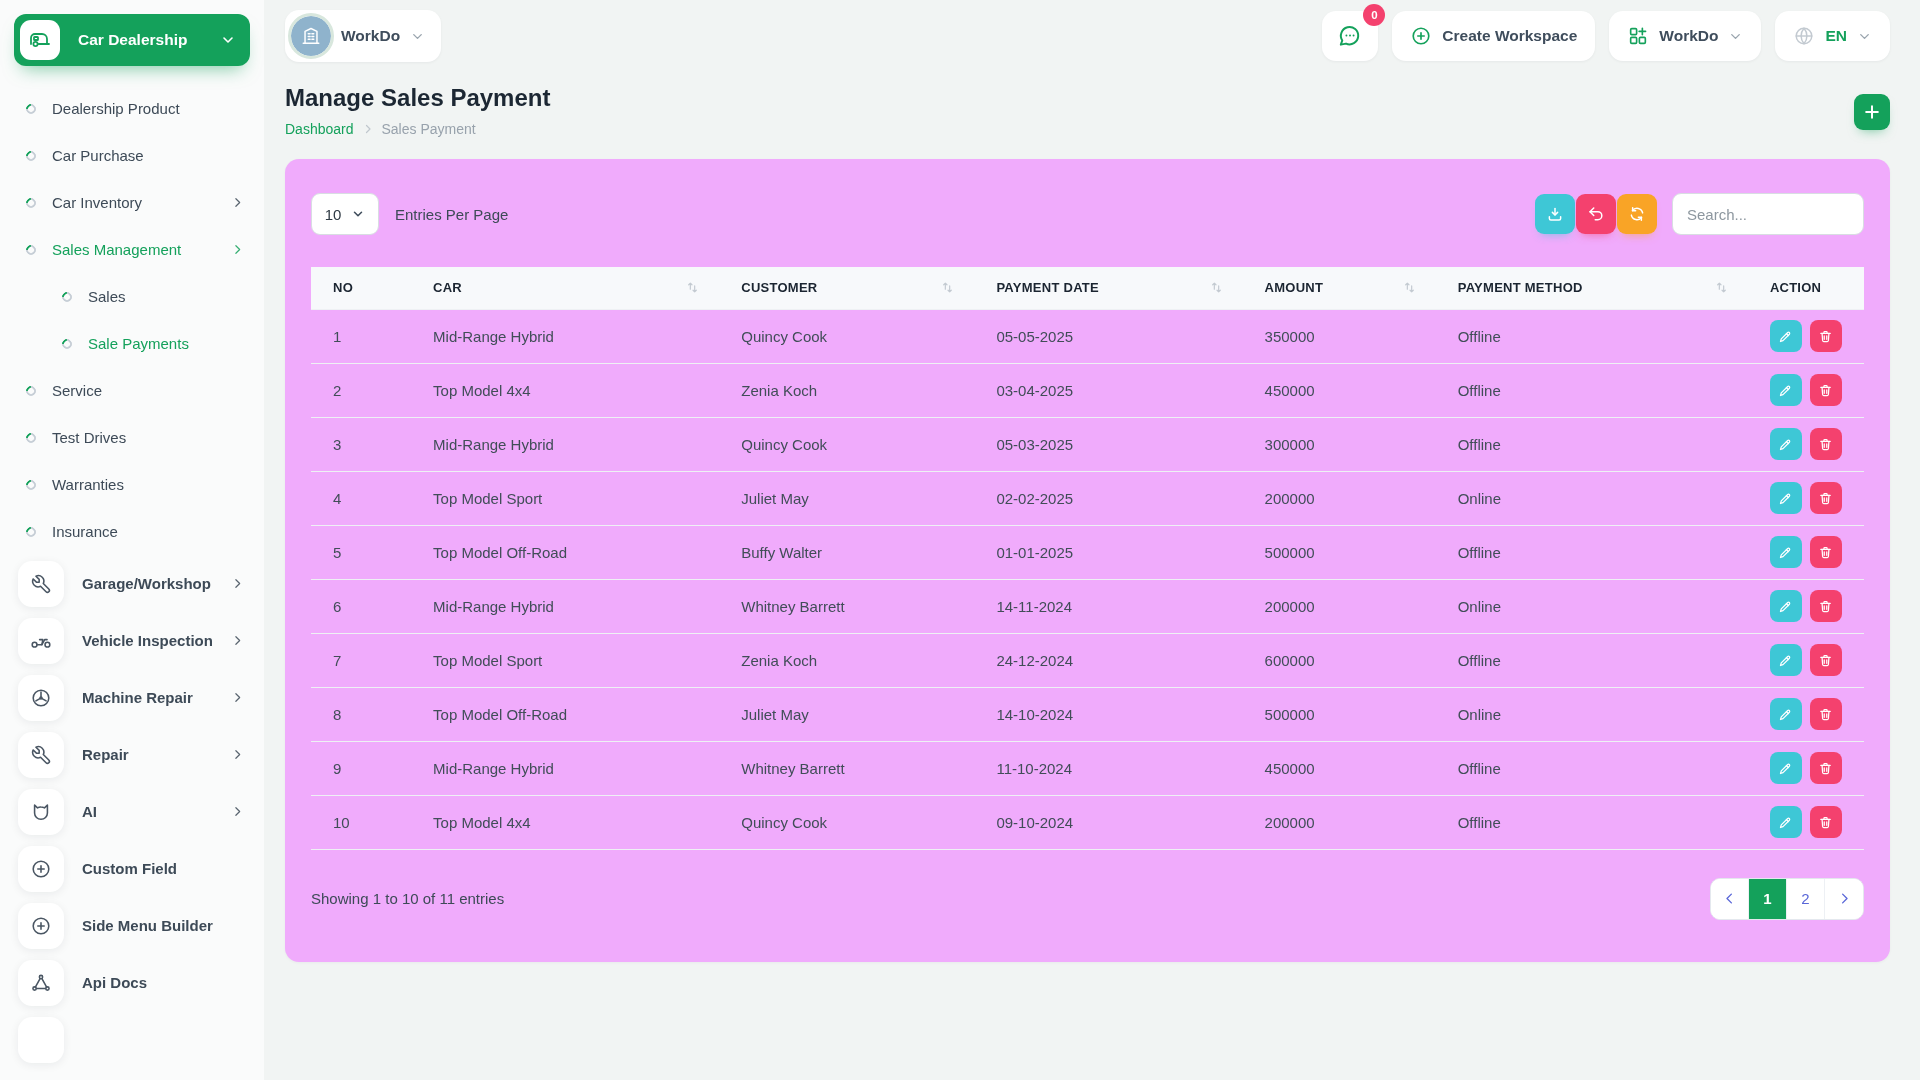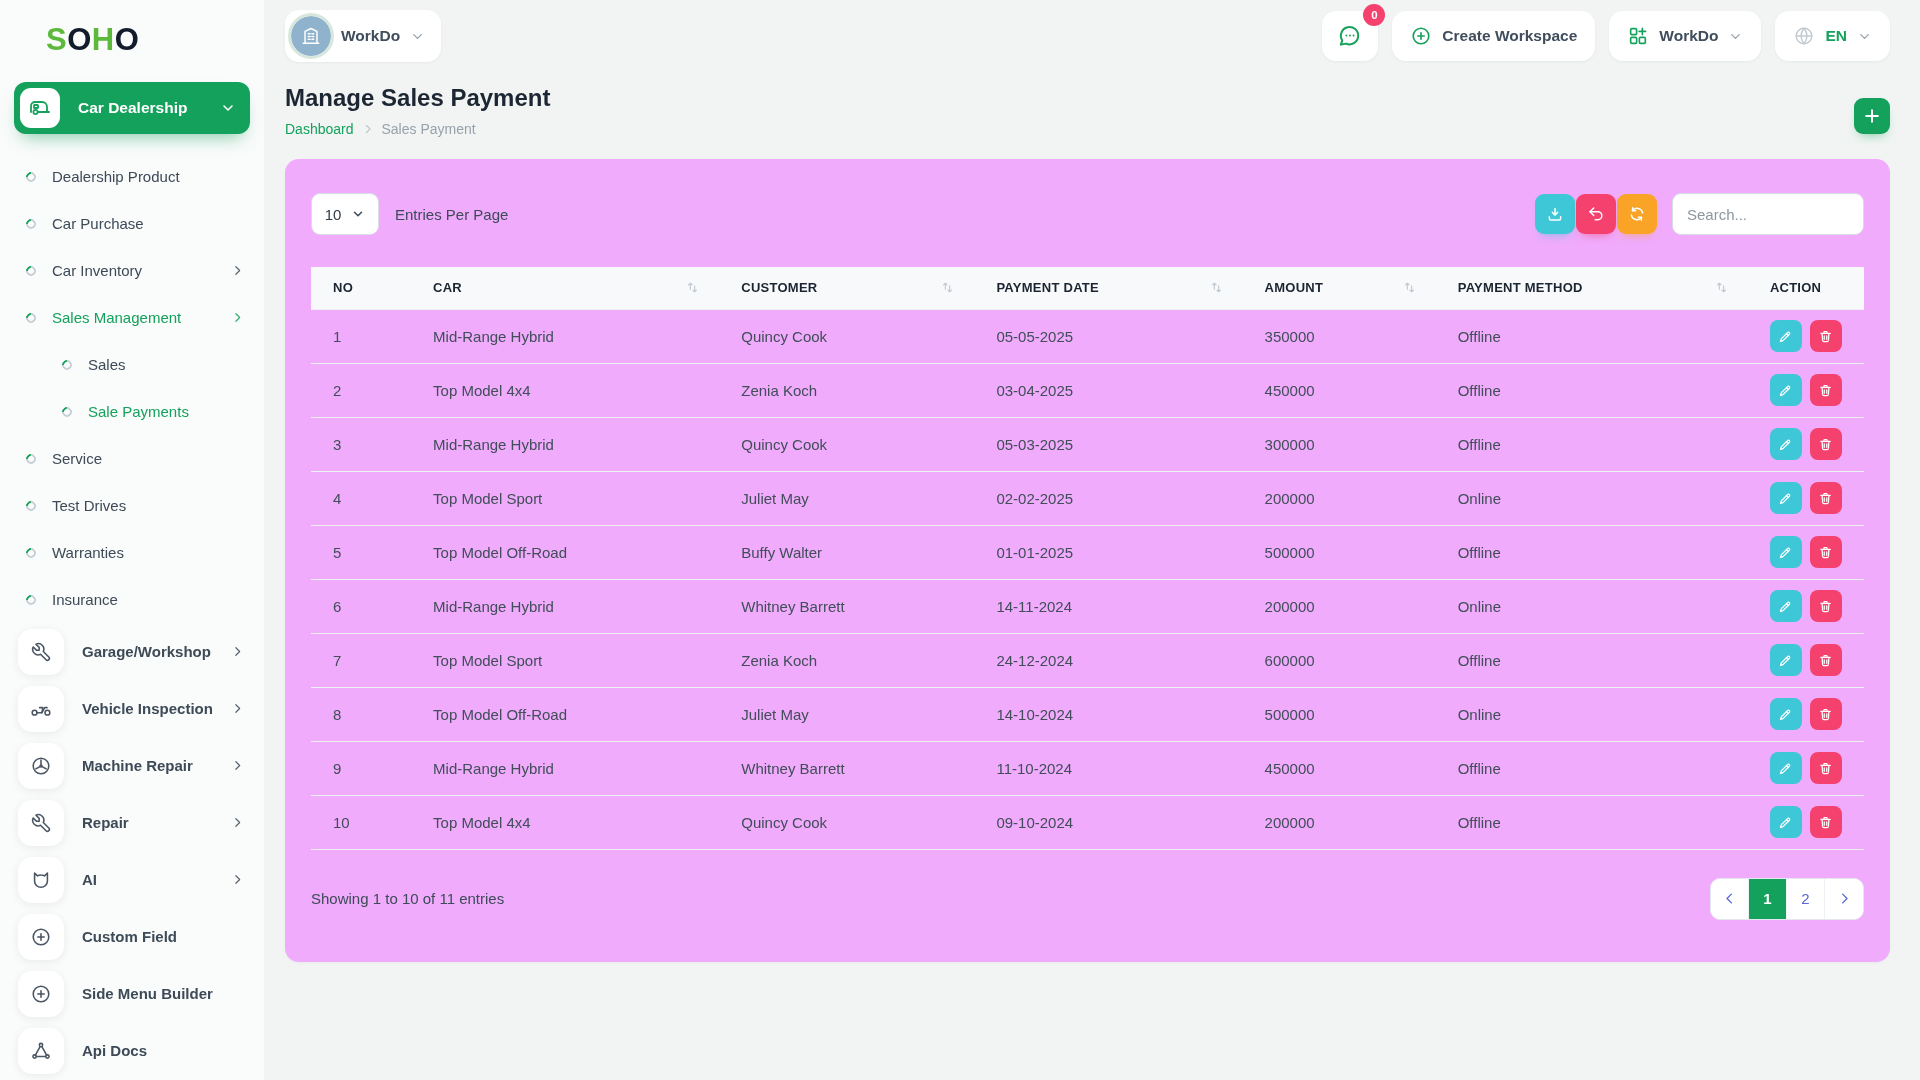--- a/index.html
+++ b/index.html
@@ -74,21 +74,21 @@
   .chat-badge{
     position:absolute; top:-7px; right:-7px; min-width:22px; height:22px; border-radius:50%;
     background:var(--pink); color:#fff; font-size:11.5px; font-weight:700;
     display:flex; align-items:center; justify-content:center;
   }
   .btn-pill{height:50px; padding:0 18px;}
   .btn-pill .green-ic{color:var(--green); display:flex;}
   .lang-pill .globe{color:#c3cad1; display:flex;}
   .lang-pill .p-label{color:var(--green);}
 
-  .page-head{display:flex; align-items:center; justify-content:space-between; margin-top:12px;}
+  .page-head{display:flex; align-items:flex-start; justify-content:space-between; margin-top:12px;}
   .page-title{font-size:24px; font-weight:700; color:var(--text-dark);}
   .breadcrumb{display:flex; align-items:center; gap:8px; margin-top:9px; font-size:14px;}
   .breadcrumb .bc-link{color:var(--green); cursor:pointer;}
   .breadcrumb .bc-sep{color:#c0c7cd; display:flex;}
   .breadcrumb .bc-current{color:var(--muted);}
   .add-btn{
     width:36px; height:36px; margin-top:10px; border:none; border-radius:9px; background:var(--green);
     color:#fff; display:flex; align-items:center; justify-content:center; cursor:pointer;
     box-shadow:0 6px 12px -6px rgba(20,161,91,.6);
   }
@@ -153,23 +153,20 @@
   }
   .page-btn:last-child{border-right:none;}
   .page-btn.active{background:var(--green); color:#fff; font-weight:600;}
 </style>
 </head>
 <body>
 
 <div class="app">
 
   <aside class="sidebar">
-    <div class="logo">
-      <span class="g">S</span><span class="d">O</span><span class="g">H</span><span class="d">O</span>
-    </div>
 
     <div class="module-btn">
       <span class="icon-box" id="module-icon">
           <svg width="24" height="24" viewBox="0 0 24 24" fill="none" stroke="currentColor" stroke-width="1.8" stroke-linecap="round" stroke-linejoin="round">
             <path d="M3 16v-6a4 4 0 0 1 4-4h7a5 5 0 0 1 5 5v5"></path>
             <path d="M10.5 16H21"></path>
             <circle cx="7.5" cy="16" r="2.1"></circle>
             <rect x="6" y="9" width="4" height="3" rx="0.6"></rect>
           </svg>
         </span>

